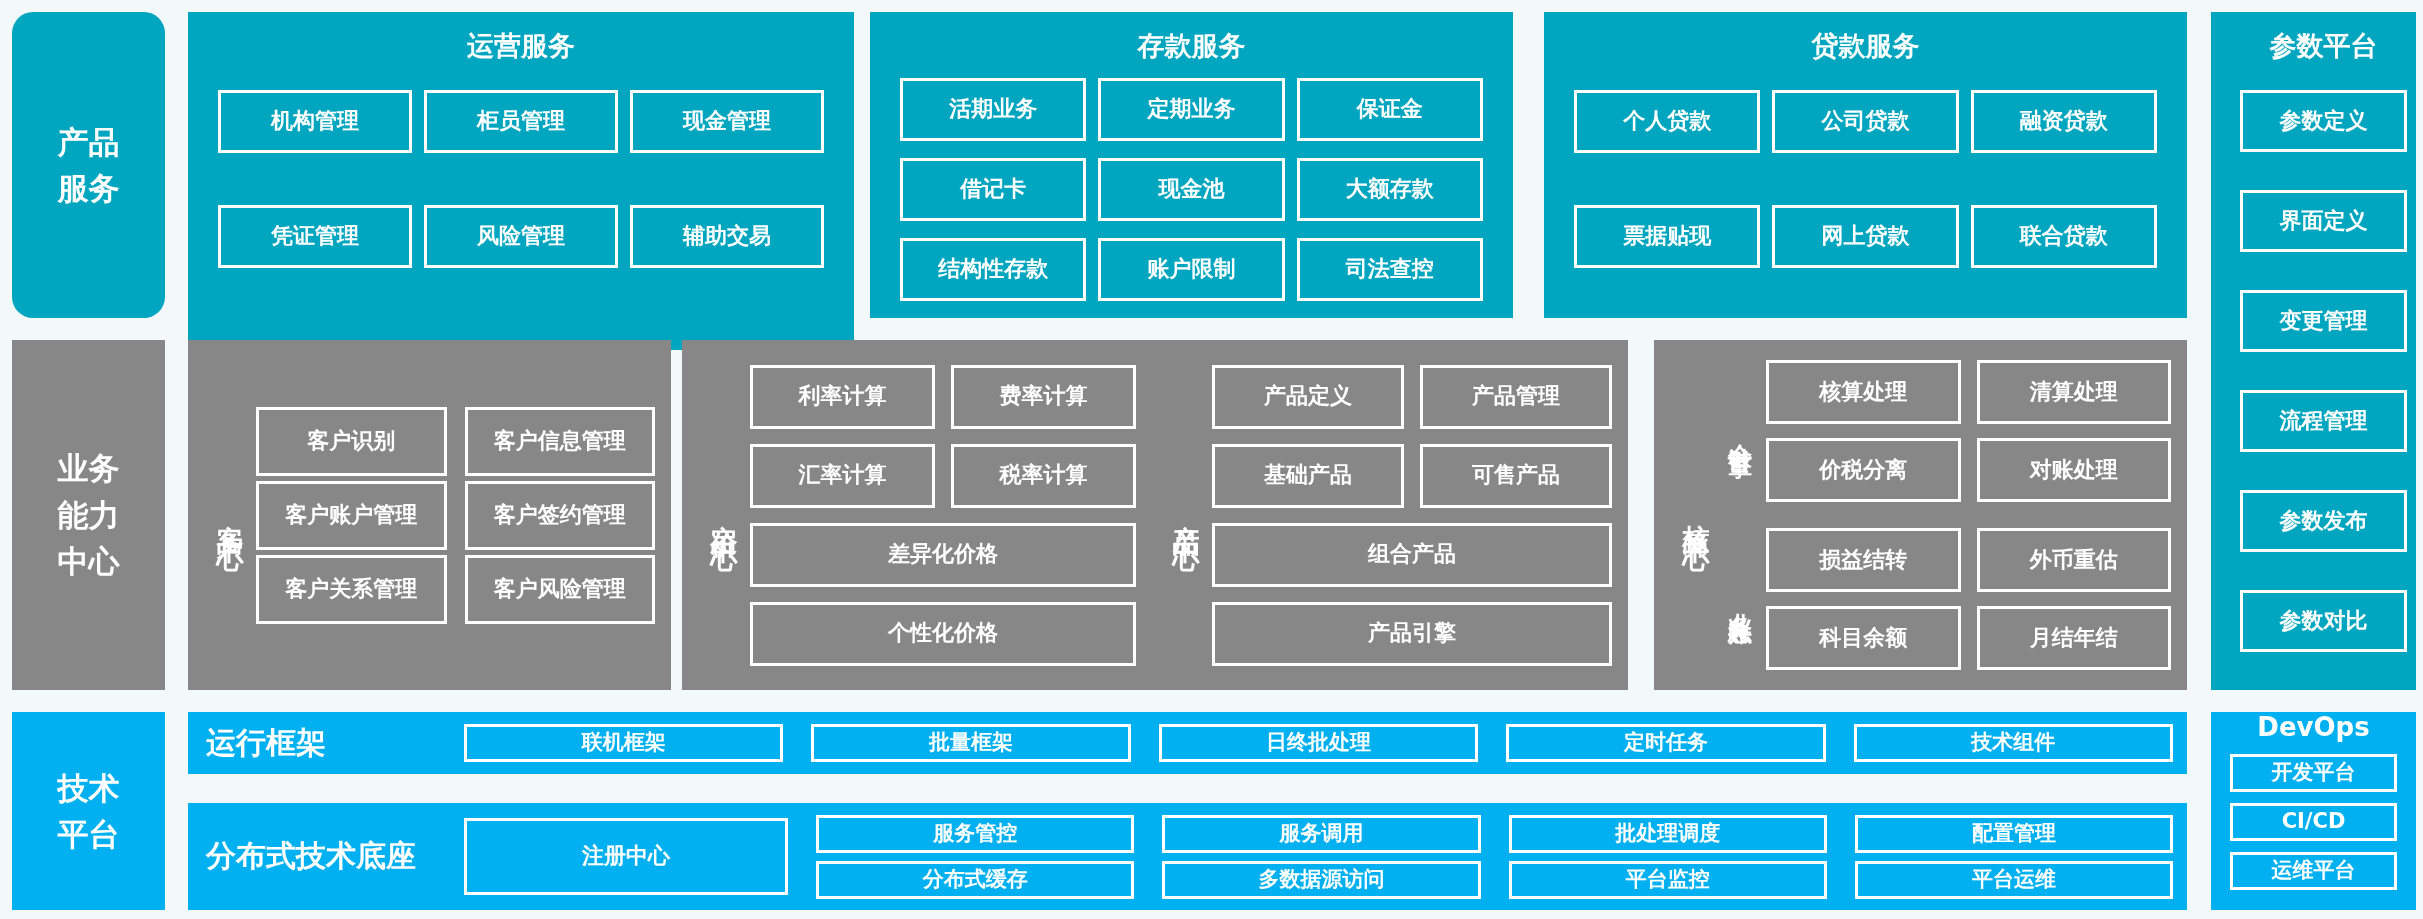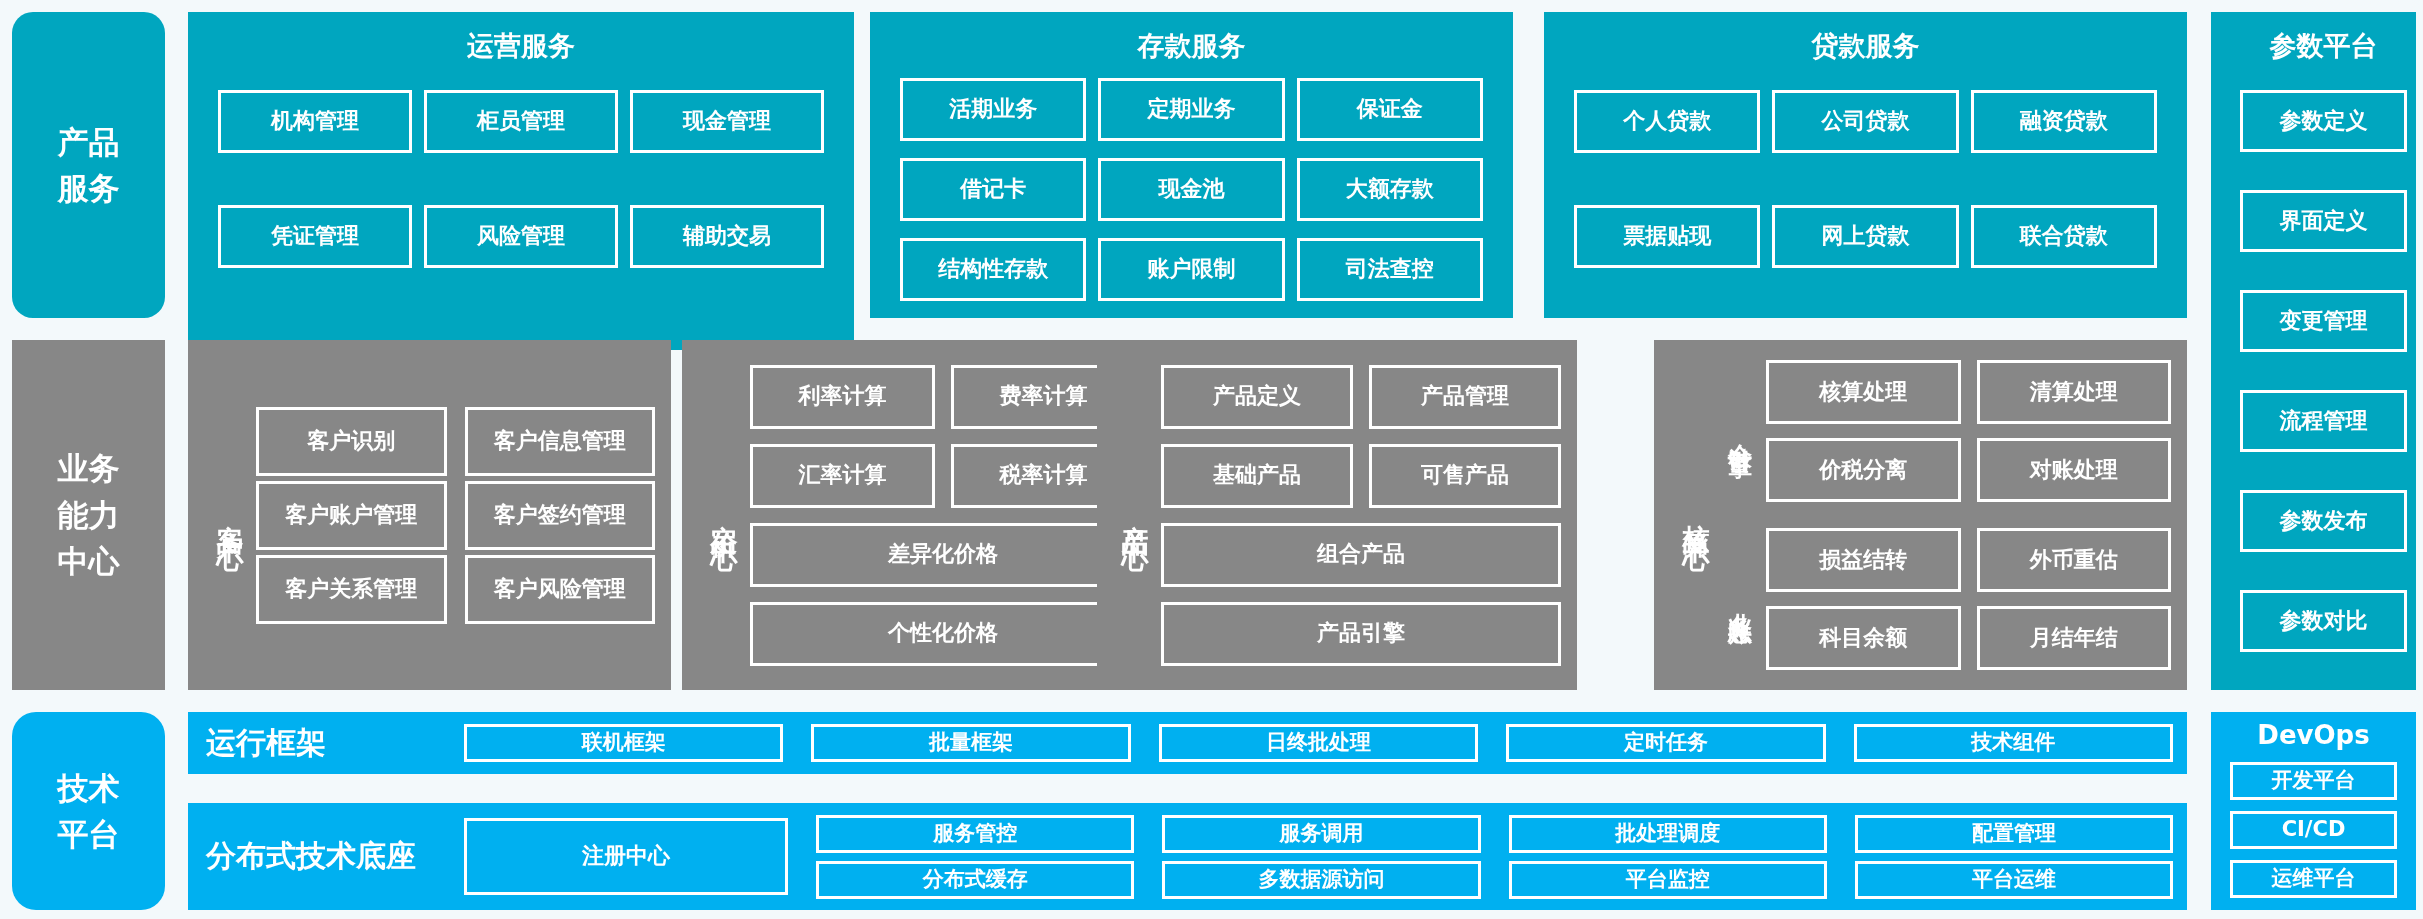--- a/index.html
+++ b/index.html
@@ -49,36 +49,36 @@
 
   
   .bar { display:flex; align-items:center; padding:0 14px 0 18px; }
   .bar-label { font-size:30px; width:258px; flex-shrink:0; }
   .bar-boxes { flex:1; display:flex; gap:28px; align-items:center; }
   .bar-boxes > * { flex:1; }
   .bar .box { height:38px; font-size:21px; }
   .bar .box.registry { height:77px; font-size:22px; }
   .pair { display:flex; flex-direction:column; gap:8px; }
 
-  #devops { padding-top:8px; }
+  #devops { }
   #devops .gtitle { font-size:26px; margin-bottom:12px; }
   #devops .box { width:167px; height:38px; margin-bottom:11px; font-size:21px; }
 
   
   #sidebar-product    { left:12px;   top:12px;  width:153px;  height:306px;border-radius:21px; }
   #group-ops          { left:188px;  top:12px;  width:666px;  height:338px; }
   #group-deposit      { left:870px;  top:12px;  width:643px;  height:306px; }
   #group-loan         { left:1544px; top:12px;  width:643px;  height:306px; }
   #param-platform     { left:2211px; top:12px;  width:205px;  height:678px;padding-left:20px; }
   #sidebar-business   { left:12px;   top:340px; width:153px;  height:350px; }
   #center-customer    { left:188px;  top:340px; width:483px;  height:350px; }
   #center-pricing     { left:682px;  top:340px; width:470px;  height:350px; }
-  #center-product     { left:1097px; top:340px; width:480px;  height:350px;padding-left:12px; }
+  #center-product     { left:1148px; top:340px; width:480px;  height:350px;padding-left:12px; }
   #center-accounting  { left:1654px; top:340px; width:533px;  height:350px; }
-  #sidebar-tech       { left:12px;   top:712px; width:153px;  height:198px;border-radius:24px; }
+  #sidebar-tech       { left:12px;   top:712px; width:153px;  height:198px; }
   #runtime-bar        { left:188px;  top:712px; width:1999px; height:62px; }
   #base-bar           { left:188px;  top:803px; width:1999px; height:107px; }
   #devops             { left:2211px; top:712px; width:205px;  height:198px; }
 </style>
 </head>
 <body>
 
 <div class="canvas">
 
   <div class="block teal side" id="sidebar-product">

